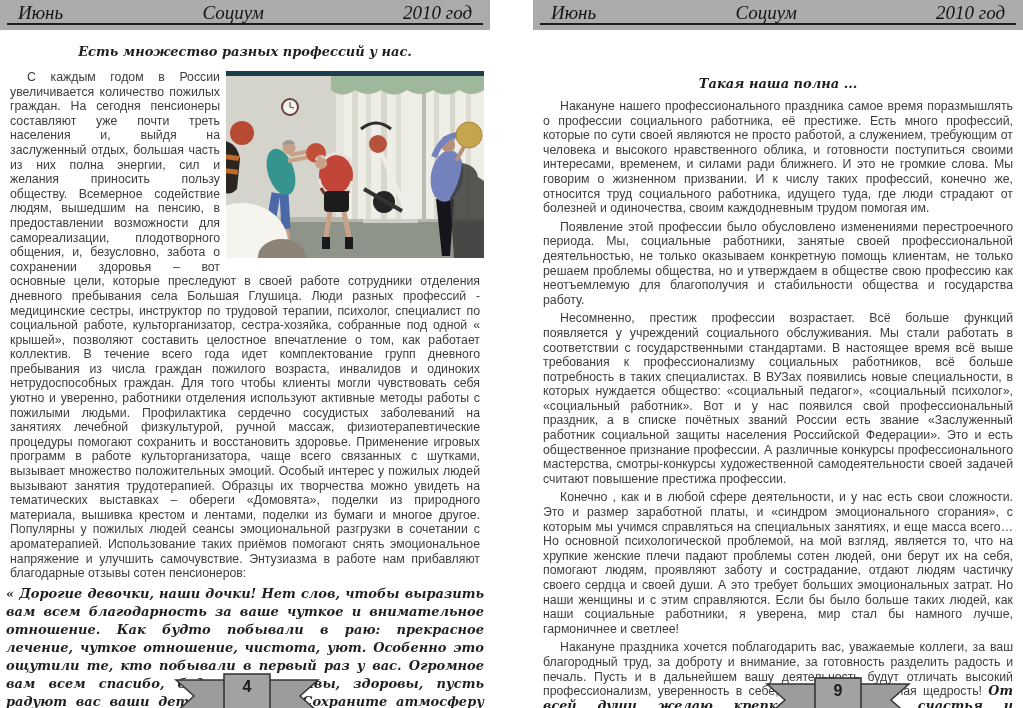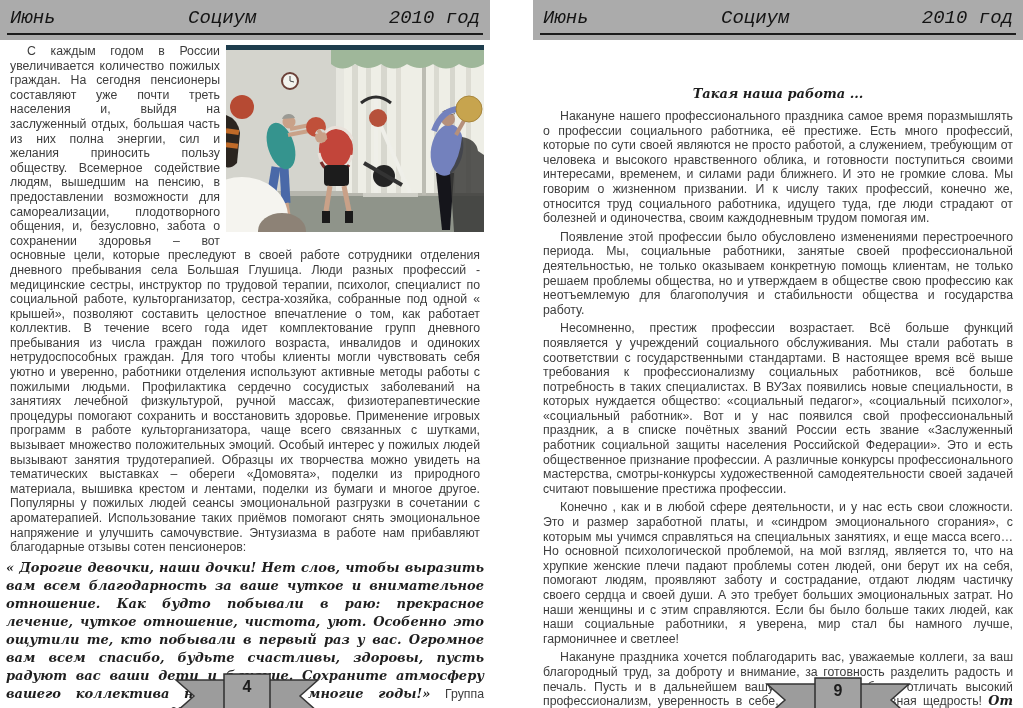--- a/index.html
+++ b/index.html
@@ -2,23 +2,23 @@
 <html><head>
 <meta charset="utf-8">
 <style>
   html,body{margin:0;padding:0;background:#ffffff;}
   .canvas{position:relative;width:1023px;height:708px;background:#ffffff;overflow:hidden;
           font-family:"Liberation Sans",sans-serif;color:#3d3d3d;}
   .page{position:absolute;top:0;height:708px;background:#ffffff;}
   .page-left{left:0;width:490px;}
   .page-right{left:533px;width:490px;}
 
-  .band{position:relative;height:40px;background:#ababab;display:flex;align-items:center;
-        justify-content:space-between;padding:0 10px;box-sizing:border-box;
-        font-family:Liberation Mono, monospace;font-style:italic;font-size:19px;color:#141414;}
+  .band{position:relative;height:30px;background:#ababab;display:flex;align-items:center;
+        justify-content:space-between;padding:0 18px;box-sizing:border-box;
+        font-family:Liberation Serif, serif;font-style:italic;font-size:19px;color:#141414;}
   .band .rule{position:absolute;left:7px;right:7px;bottom:5px;height:2px;background:#1c1c1c;}
   .band span{position:relative;top:-2px;}
 
   .page-title{font-family:"DejaVu Serif",serif;font-style:italic;font-weight:bold;
               font-size:13px;color:#1e1e1e;text-align:center;}
   .page-left  .page-title{margin:14px 0 11px 0;}
   .page-right .page-title{margin:46px 0 8px 0;}
 
   .article{padding:0 6px 0 6px;}
   .body-p{margin:4px;text-align:justify;font-size:12.3px;line-height:14.6px;text-indent:17px;color:#3d3d3d;}
@@ -48,20 +48,21 @@
 
   <div class="page page-left">
 
     <div class="band">
       <span>Июнь</span>
       <span>Социум</span>
       <span>2010 год</span>
       <div class="rule"></div>
     </div>
 
+    <div class="page-title">Есть множество разных профессий у нас.</div>
 
     <div class="article">
       <div class="photo-frame">
         <svg width="258" height="187" viewBox="0 0 258 187">
 
           <rect x="0" y="0" width="258" height="187" fill="#d4d4cd"></rect>
           <rect x="110" y="0" width="148" height="187" fill="#e6e6df"></rect>
 
           <rect x="0" y="150" width="258" height="37" fill="#8f948a"></rect>
           <rect x="0" y="146" width="258" height="5" fill="#b6b6ad"></rect>
@@ -174,21 +175,21 @@
 
   <div class="page page-right">
 
     <div class="band">
       <span>Июнь</span>
       <span>Социум</span>
       <span>2010 год</span>
       <div class="rule"></div>
     </div>
 
-    <div class="page-title">Такая наша работа ...</div>
+    <div class="page-title">Такая наша полна ...</div>
 
     <div class="article">
       <p class="body-p">Накануне нашего профессионального праздника самое время поразмышлять о профессии социального работника, её престиже. Есть много профессий, которые по сути своей являются не просто работой, а служением, требующим от человека и высокого нравственного облика, и готовности поступиться своими интересами, временем, и силами ради ближнего. И это не громкие слова. Мы говорим о жизненном призвании. И к числу таких профессий, конечно же, относится труд социального работника, идущего туда, где люди страдают от болезней и одиночества, своим каждодневным трудом помогая им.</p>
       <p class="body-p">Появление этой профессии было обусловлено изменениями перестроечного периода. Мы, социальные работники, занятые своей профессиональной деятельностью, не только оказываем конкретную помощь клиентам, не только решаем проблемы общества, но и утверждаем  в обществе свою профессию как неотъемлемую для благополучия и стабильности общества и государства работу.</p>
       <p class="body-p">Несомненно, престиж профессии возрастает. Всё больше функций появляется у учреждений социального обслуживания. Мы стали работать в соответствии с государственными стандартами. В настоящее время всё выше требования к профессионализму социальных работников, всё больше потребность  в таких специалистах. В ВУЗах появились новые специальности, в которых нуждается общество: «социальный педагог», «социальный психолог», «социальный работник». Вот и у нас появился свой профессиональный праздник, а в списке почётных званий России есть звание «Заслуженный работник социальной защиты населения Российской Федерации». Это и есть общественное признание профессии. А различные конкурсы профессионального мастерства, смотры-конкурсы художественной самодеятельности своей задачей считают повышение престижа профессии.</p>
       <p class="body-p">Конечно , как и в любой сфере деятельности, и у нас есть свои сложности. Это и размер заработной платы, и «синдром эмоционального сгорания», с которым мы учимся справляться на специальных занятиях, и еще масса всего… Но основной психологической проблемой, на мой взгляд, является то, что на хрупкие женские плечи падают проблемы сотен людей, они берут их на себя, помогают людям, проявляют заботу и сострадание, отдают людям частичку своего сердца и своей души. А это требует больших эмоциональных затрат. Но наши женщины и с этим справляются. Если бы было больше таких людей, как наши социальные работники, я уверена, мир стал бы намного лучше, гармоничнее и светлее!</p>
       <p class="body-p"><span>Накануне праздника хочется поблагодарить вас, уважаемые коллеги,  за ваш благородный труд, за доброту и внимание, за готовность разделить радость и печаль. Пусть и в дальнейшем вашу деятельность будут отличать высокий профессионализм, уверенность в себе, оптимизм и душевная щедрость! </span><span class="closing-bold">От всей души желаю крепкого здоровья, счастья и благополучия! И никогда не сомневайтесь в правильности своего выбора - служении ближнему!</span></p>
       <div class="signature">Зав. отделением психологической помощи Викулова Е.В.</div>
     </div>
 

